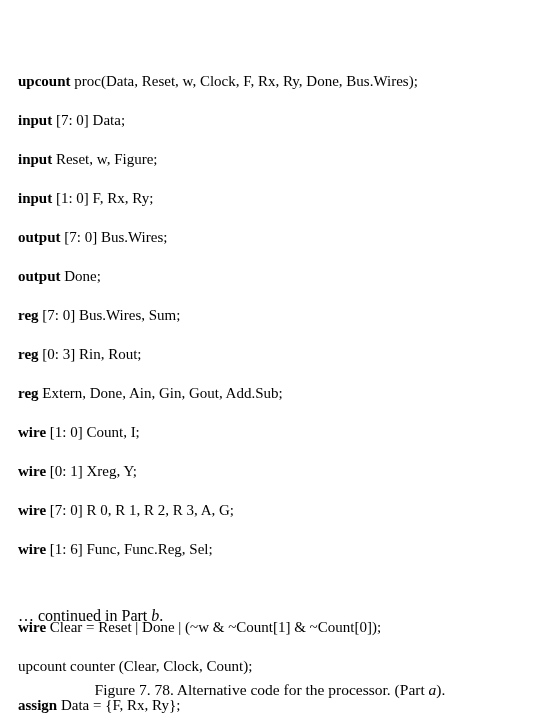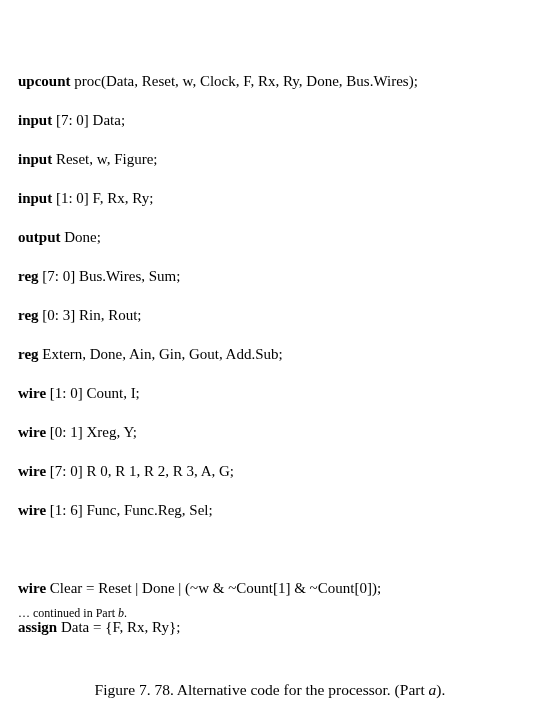--- a/index.html
+++ b/index.html
@@ -19,50 +19,52 @@
     top: 52px;
     left: 18px;
     white-space: pre;
   }
   .bold { font-weight: bold; }
   .indent1 { }
   .continued {
     position: absolute;
     top: 606px;
     left: 18px;
-    font-size: 12px;
+    font-size: 16px;
   }
   .caption {
     position: absolute;
     top: 680px;
     left: 0;
     width: 540px;
     text-align: center;
     font-size: 15.5px;
   }
   .line { display: block; }
 </style>
 </head>
 <body>
 
 <div class="code-block">
 <span class="line"><span class="bold">upcount</span><span> proc(Data, Reset, w, Clock, F, Rx, Ry, Done, Bus.Wires);</span></span>
 <span class="line indent1"><span class="bold">input</span><span> [7: 0] Data;</span></span>
 <span class="line indent1"><span class="bold">input</span><span> Reset, w, Figure;</span></span>
 <span class="line indent1"><span class="bold">input</span><span> [1: 0] F, Rx, Ry;</span></span>
+<span class="line indent1"><span class="bold">output</span><span> [7: 0] Bus.Wires;</span></span>
 <span class="line indent1"><span class="bold">output</span><span> Done;</span></span>
 <span class="line indent1"><span class="bold">reg</span><span> [7: 0] Bus.Wires, Sum;</span></span>
 <span class="line indent1"><span class="bold">reg</span><span> [0: 3] Rin, Rout;</span></span>
 <span class="line indent1"><span class="bold">reg</span><span> Extern, Done, Ain, Gin, Gout, Add.Sub;</span></span>
 <span class="line indent1"><span class="bold">wire</span><span> [1: 0] Count, I;</span></span>
 <span class="line indent1"><span class="bold">wire</span><span> [0: 1] Xreg, Y;</span></span>
 <span class="line indent1"><span class="bold">wire</span><span> [7: 0] R 0, R 1, R 2, R 3, A, G;</span></span>
 <span class="line indent1"><span class="bold">wire</span><span> [1: 6] Func, Func.Reg, Sel;</span></span>
 <span class="line">&nbsp;</span>
 <span class="line indent1"><span class="bold">wire</span><span> Clear = Reset | Done | (~w &amp; ~Count[1] &amp; ~Count[0]);</span></span>
+<span class="line indent1"><span>upcount counter (Clear, Clock, Count);</span></span>
 <span class="line indent1"><span class="bold">assign</span><span> Data = {F, Rx, Ry};</span></span>
 
 
 
 
 
 
 </div>
 
 <div class="continued"><span>… continued in Part </span><i>b</i><span>.</span></div>

